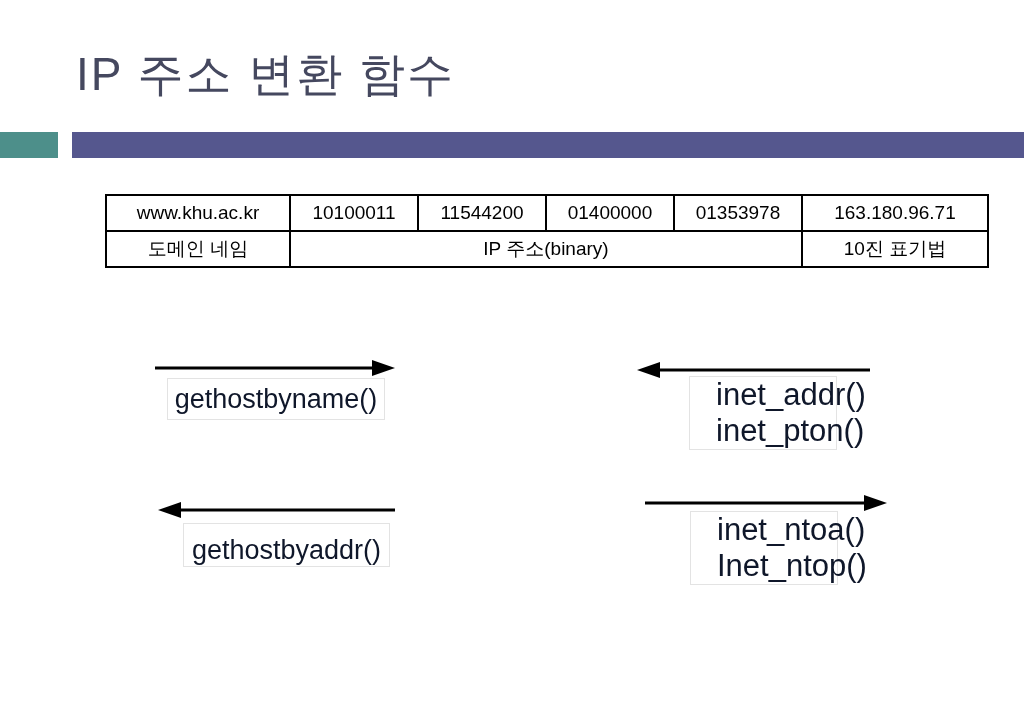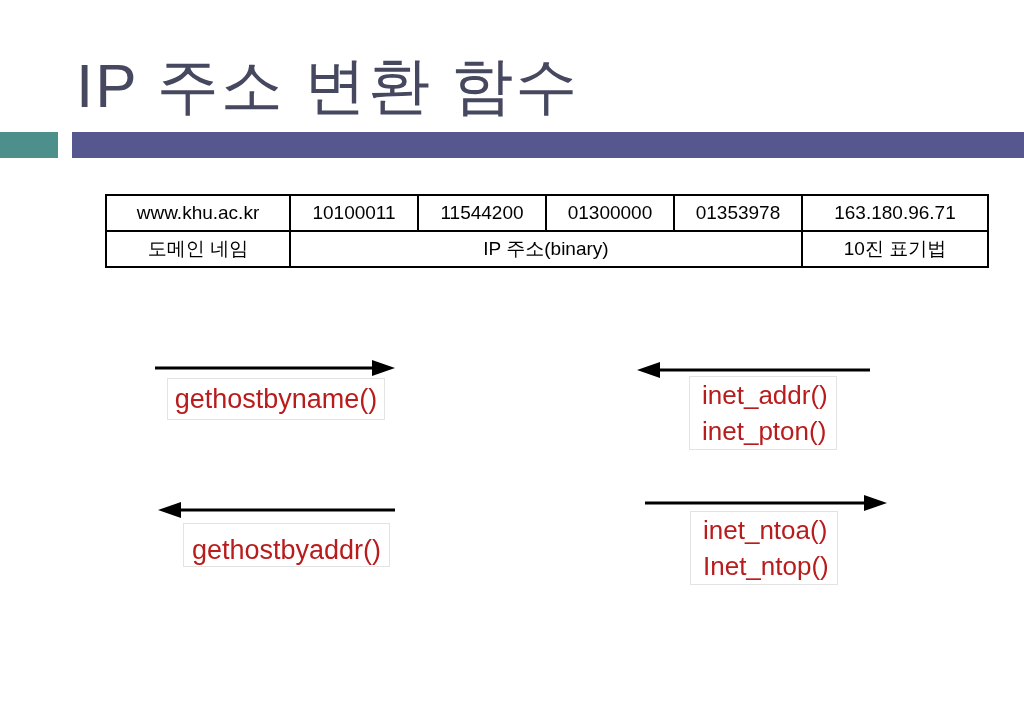--- a/index.html
+++ b/index.html
@@ -11,21 +11,21 @@
     width: 1024px;
     height: 709px;
     background: #ffffff;
     overflow: hidden;
   }
 
   .slide-title {
     position: absolute;
     left: 76px;
     top: 44px;
-    font-size: 62px;
+    font-size: 46px;
     font-weight: 400;
     letter-spacing: 2px;
     color: #45485F;
     white-space: nowrap;
   }
 
   .bar-teal {
     position: absolute;
     left: 0;
     top: 132px;
@@ -68,53 +68,53 @@
     position: absolute;
     overflow: visible;
   }
   .arrow line    { stroke: #000000; stroke-width: 3; }
   .arrow polygon { fill: #000000; }
 
   .fn-label {
     position: absolute;
     background: #ffffff;
     border: 1px solid #E3E3E3;
-    color: #b91c1c;
+    color: #0f172a;
     display: flex;
     align-items: center;
     justify-content: center;
     font-size: 27px;
     white-space: nowrap;
   }
   .fn-label.two-line {
     flex-direction: column;
     align-items: flex-start;
     justify-content: center;
-    font-size: 26px;
+    font-size: 31px;
     line-height: 36px;
-    padding: 0 12px;
+    padding: 0 26px;
   }
 </style>
 </head>
 <body>
 
 <div class="slide">
 
   <h1 class="slide-title">IP 주소 변환 함수</h1>
 
   <div class="bar-teal"></div>
   <div class="bar-purple"></div>
 
   <table class="ip-table">
     <tbody>
         <tr>
       <td class="col-domain">www.khu.ac.kr</td>
       <td class="col-octet">10100011</td>
       <td class="col-octet">11544200</td>
-      <td class="col-octet">01300000</td>
+      <td class="col-octet">01400000</td>
       <td class="col-octet">01353978</td>
       <td class="col-dec">163.180.96.71</td>
     </tr>
     <tr>
       <td>도메인 네임</td>
       <td colspan="4">IP 주소(binary)</td>
       <td>10진 표기법</td>
     </tr>
   </tbody>
     </table>

